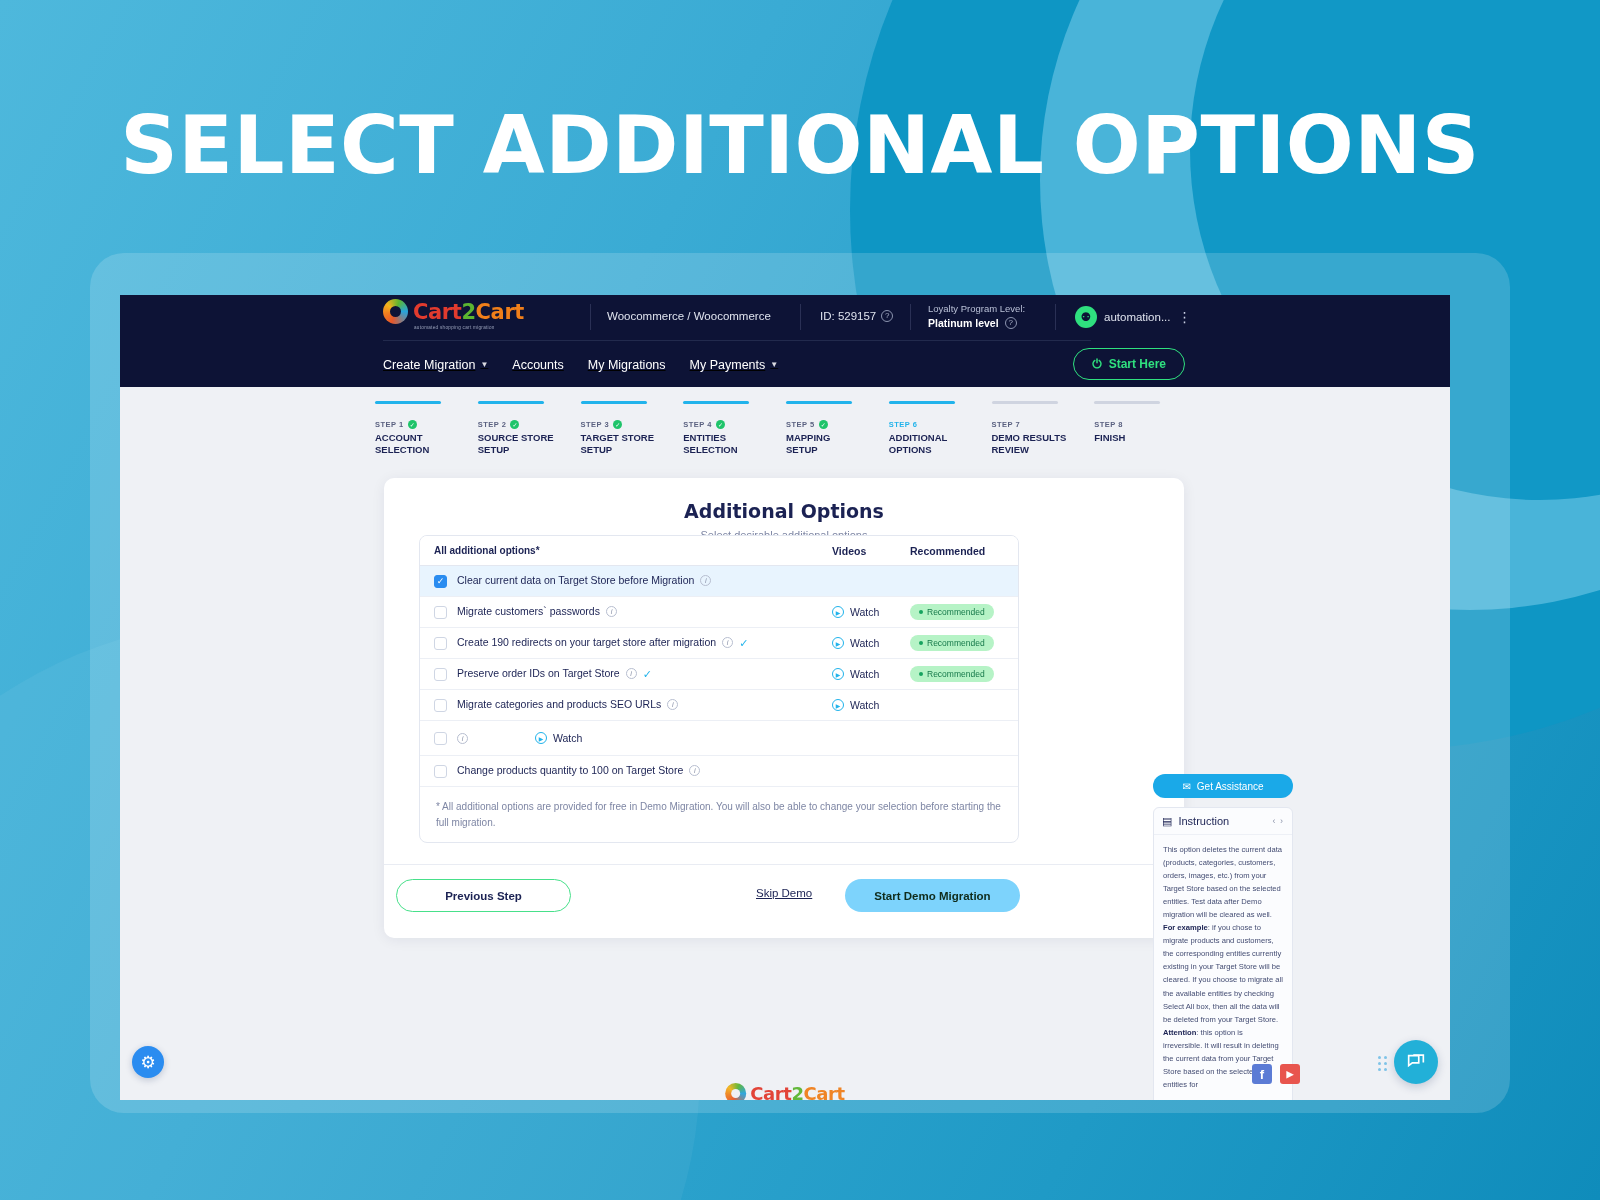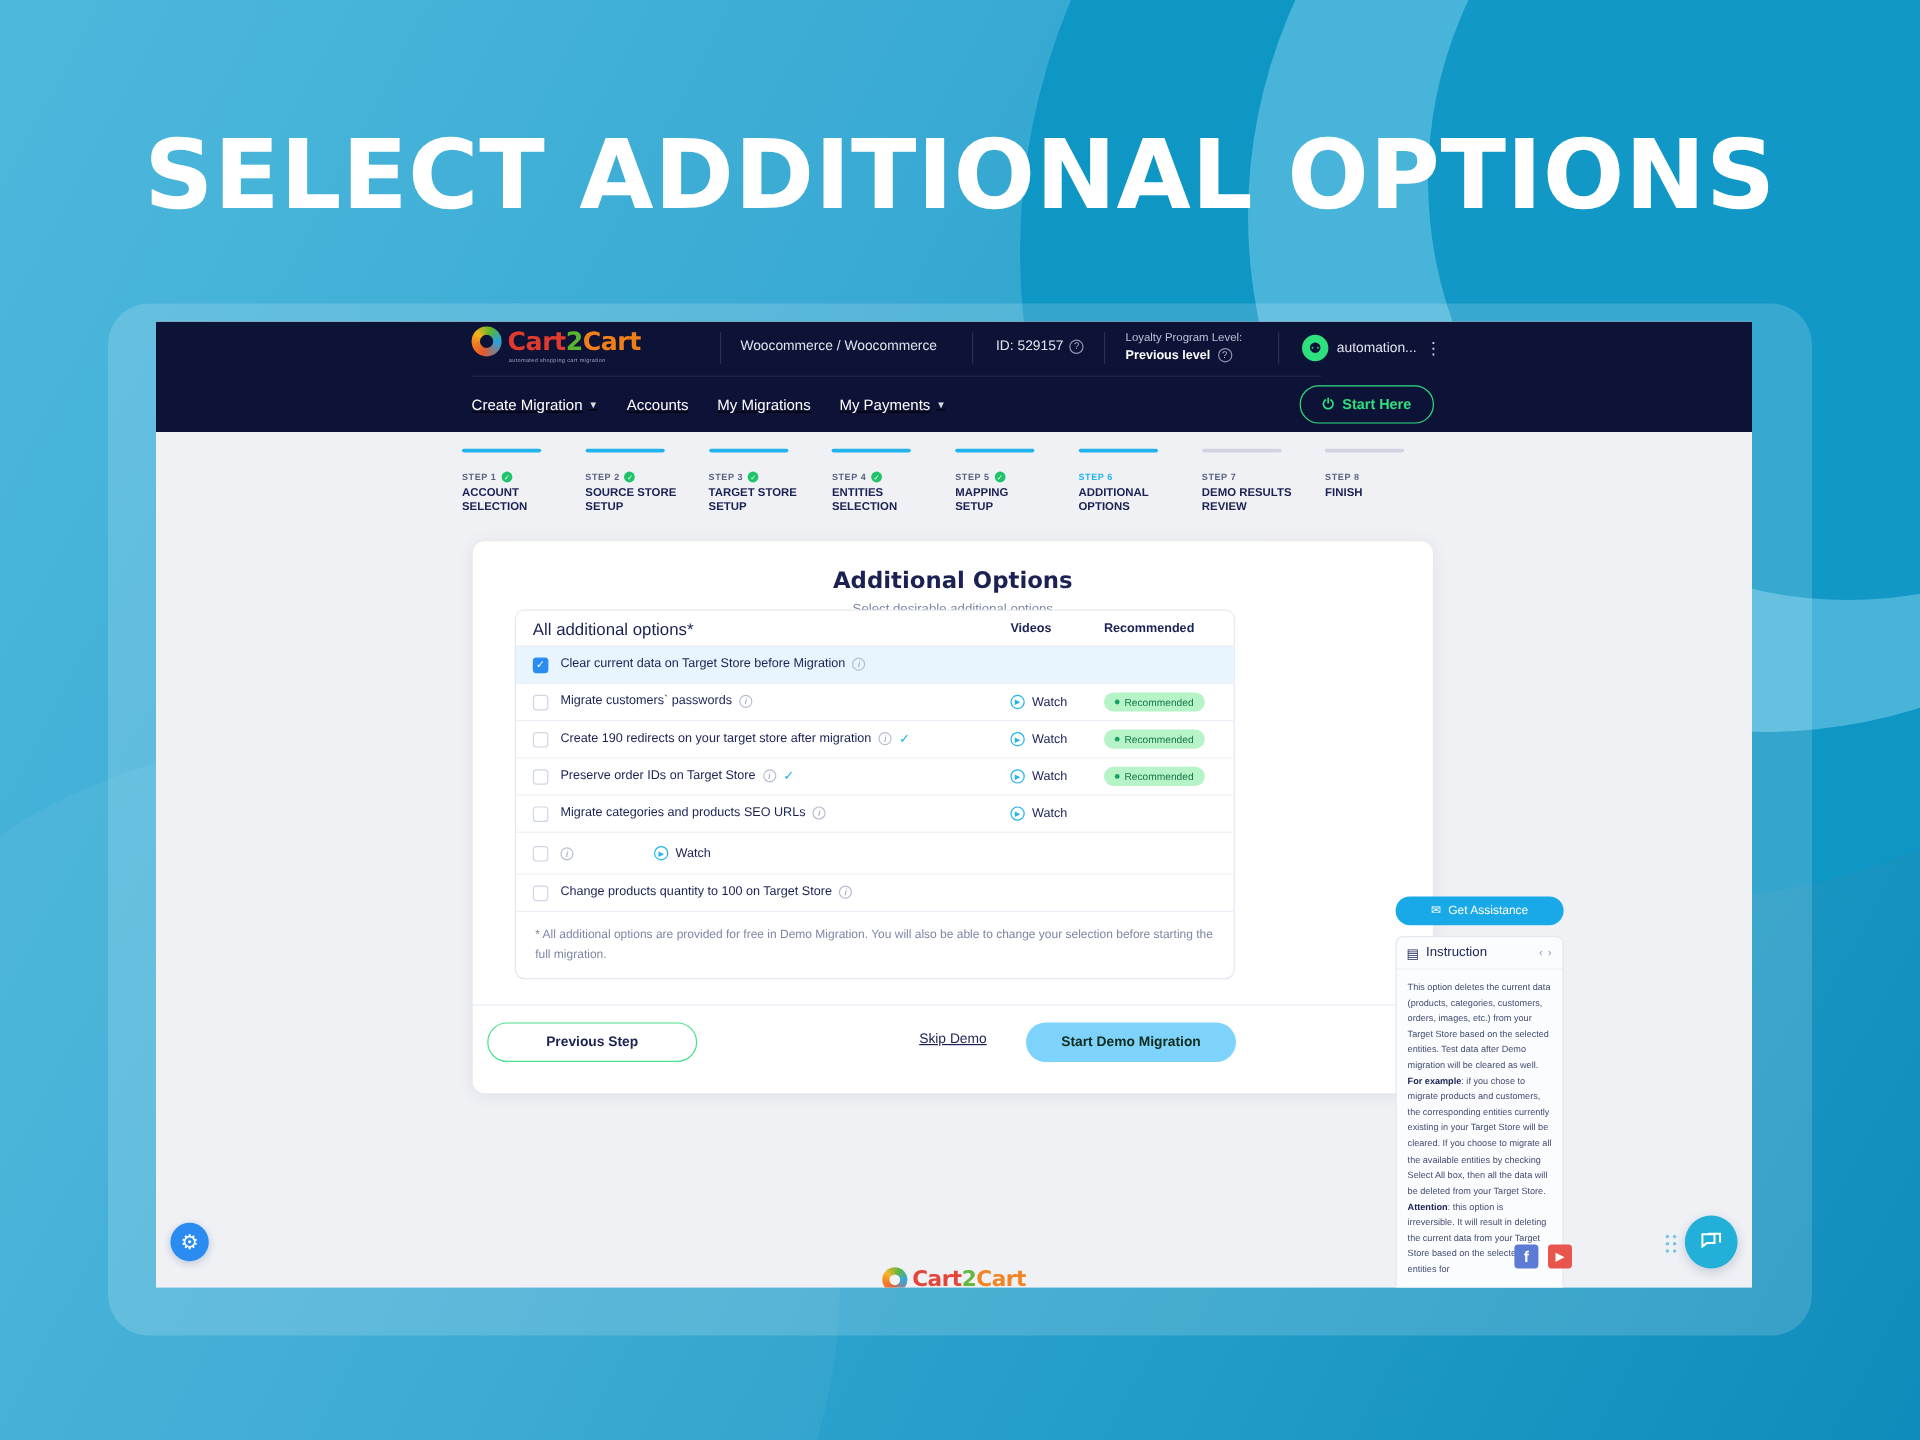--- a/index.html
+++ b/index.html
@@ -60,26 +60,25 @@
   #device-frame {
     position: absolute;
     left: 90px; top: 253px;
     width: 1420px; height: 860px;
     background: rgba(255,255,255,0.16);
     border-radius: 34px;
     z-index: 6;
   }
   #browser {
     position: absolute;
-    left: 120px; top: 268px;
+    left: 120px; top: 295px;
     width: 1330px; height: 805px;
     background: #eff1f5;
     overflow: hidden;
     z-index: 7;
-    margin-left: 10px;
   }
 
   
   #topnav {
     height: 92px; background: #0d1336;
     position: relative;
   }
   #topbar-row {
     height: 45px; display: flex; align-items: center;
     position: relative;
@@ -213,21 +212,21 @@
   #opt-table {
     position: absolute; left: 35px; top: 57px;
     width: 600px; border: 1px solid #e3e7f0; border-radius: 8px;
     background: #fff; overflow: hidden;
   }
   #opt-head {
     display: flex; align-items: center; height: 30px;
     padding: 0 0 0 14px; background: #ffffff;
     border-bottom: 1px solid #e3e7f0;
   }
-  #opt-head-title { font-size: 14px; font-weight: normal; color: #1b2253; flex: 1; }
+  #opt-head-title { font-size: 10px; font-weight: bold; color: #1b2253; flex: 1; }
   .col-videos { width: 78px; font-size: 10.5px; font-weight: bold; color: #1b2253; text-align: left; }
   .col-rec { width: 108px; font-size: 10.5px; font-weight: bold; color: #1b2253; text-align: left; }
   .opt-row {
     display: flex; align-items: center; min-height: 31px;
     padding-left: 14px; border-bottom: 1px solid #eceff5;
   }
   .opt-row.selected { background: #e8f4fe; }
   .opt-row.tall { min-height: 35px; }
   .cb {
     width: 13px; height: 13px; border-radius: 3px;
@@ -404,21 +403,21 @@
       <div class="vdiv" style="left:680px"></div>
       <div class="topbar-item" id="store-id">
         <span>ID: 529157</span>
         <span class="qmark">?</span>
       </div>
 
       <div class="vdiv" style="left:790px"></div>
       <div id="loyalty">
         <div>Loyalty Program Level:</div>
         <div style="display:flex;align-items:center;gap:6px">
-          <b>Previous level</b>
+          <b>Platinum level</b>
           <span class="qmark">?</span>
         </div>
       </div>
 
       <div class="vdiv" style="left:935px"></div>
       <div id="account">
         <span class="avatar">⚉</span>
         <span class="topbar-item">automation...</span>
         <span class="kebab">⋮</span>
       </div>

